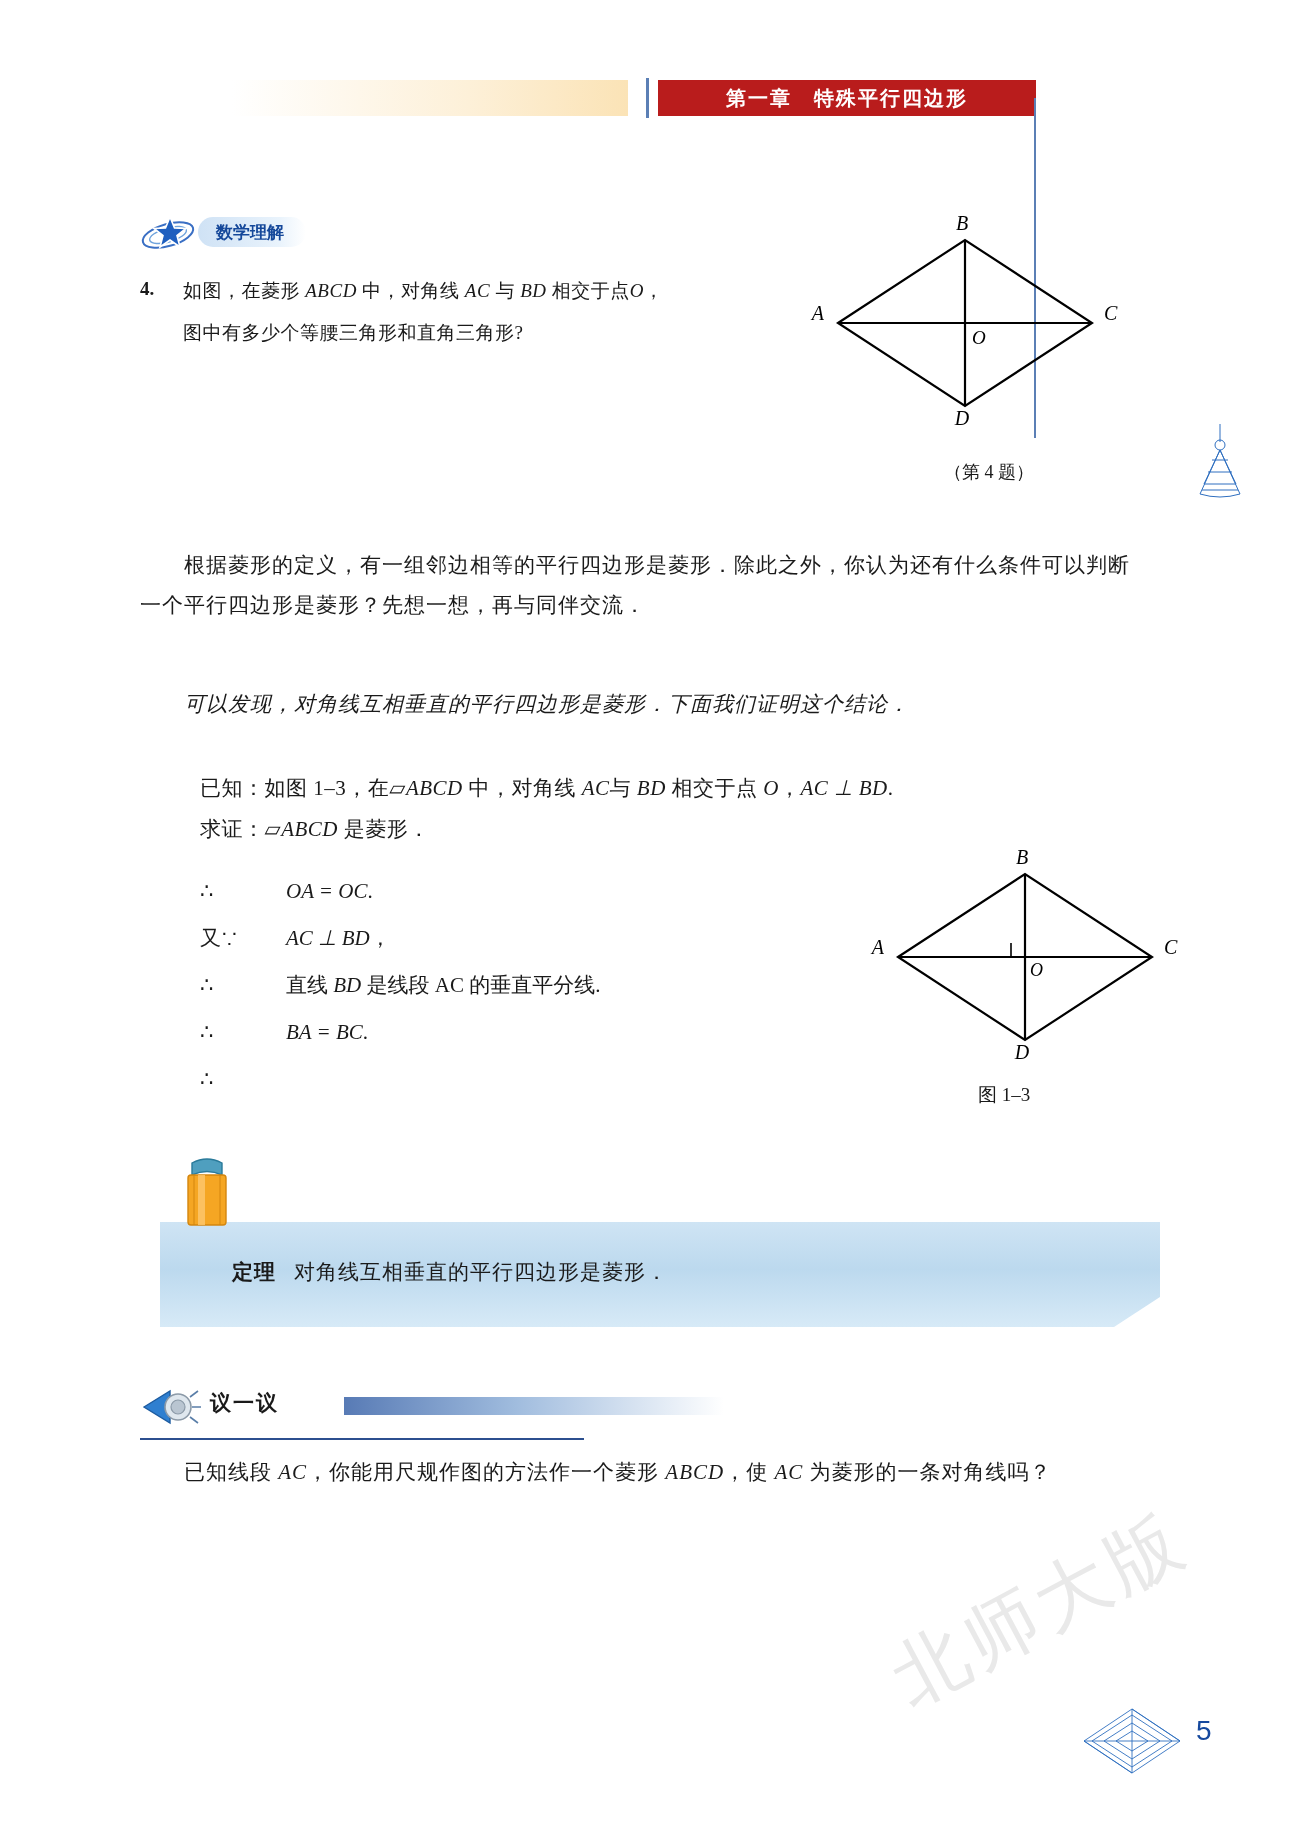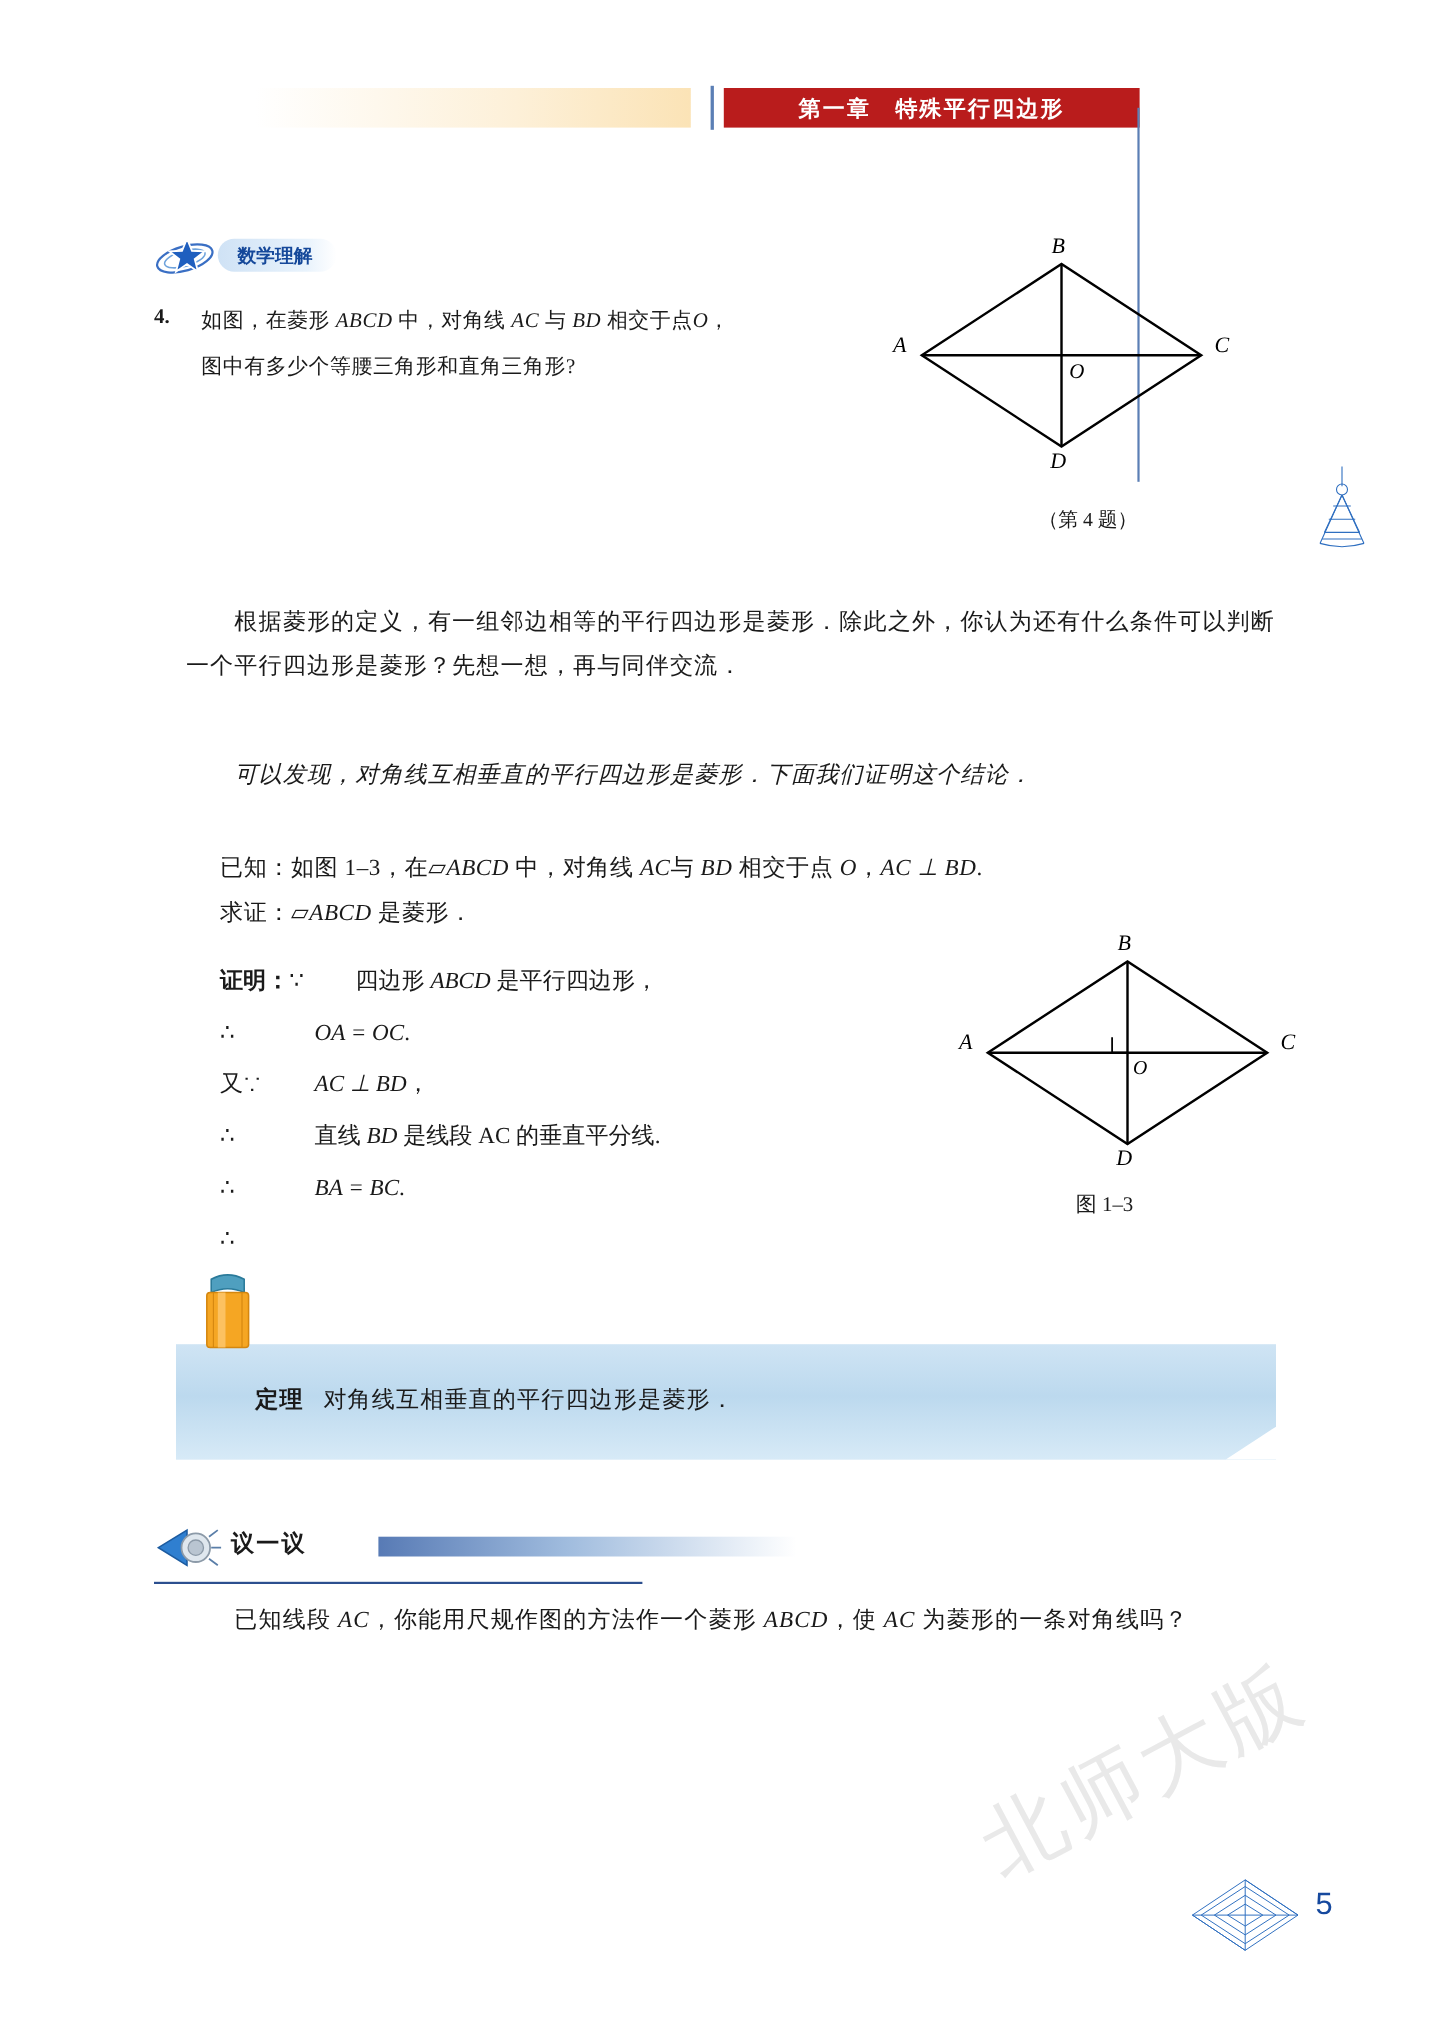--- a/index.html
+++ b/index.html
@@ -143,21 +143,20 @@
     width: 60px;
     height: 80px;
   }
 
   
   .para {
     position: absolute;
     font-size: 21px;
     line-height: 40px;
     letter-spacing: 1px;
-    margin-left: 29px;
   }
   #para1 { left: 140px; top: 545px; width: 1010px; text-indent: 44px; }
   #para2 { left: 140px; top: 684px; width: 1010px; text-indent: 44px; font-style: italic; }
 
   .given-block {
     position: absolute;
     left: 200px;
     top: 768px;
     width: 780px;
     font-size: 21px;
@@ -378,25 +377,20 @@
   <div>
     <span>已知：</span><span>如图 1–3，在</span><span>▱</span><i class="mi">ABCD</i><span> 中，对角线 </span><i class="mi">AC</i><span>与 </span><i class="mi">BD</i><span> 相交于点 </span><i class="mi">O</i><span>，</span><i class="mi">AC ⊥ BD</i><span>.</span>
   </div>
   <div>
     <span>求证：</span><span>▱</span><i class="mi">ABCD</i><span> 是菱形．</span>
   </div>
 </div>
 
 <div class="proof-block">
   <div class="proof-row">
-    <span style="font-weight:bold;font-family:'Liberation Sans',sans-serif;">证明：</span>
-    <span class="proof-sym">∵</span>
-    <span class="proof-text indent-1"><span>四边形 </span><i class="mi">ABCD</i><span> 是平行四边形，</span></span>
-  </div>
-  <div class="proof-row">
     <span class="proof-sym wide">∴</span>
     <span class="proof-text indent-1"><span></span><i class="mi">OA = OC</i><span>.</span></span>
   </div>
   <div class="proof-row">
     <span class="proof-sym wide">又∵</span>
     <span class="proof-text indent-1"><span></span><i class="mi">AC ⊥ BD</i><span>，</span></span>
   </div>
   <div class="proof-row">
     <span class="proof-sym wide">∴</span>
     <span class="proof-text indent-1"><span>直线 </span><i class="mi">BD</i><span> 是线段 AC 的垂直平分线.</span></span>

